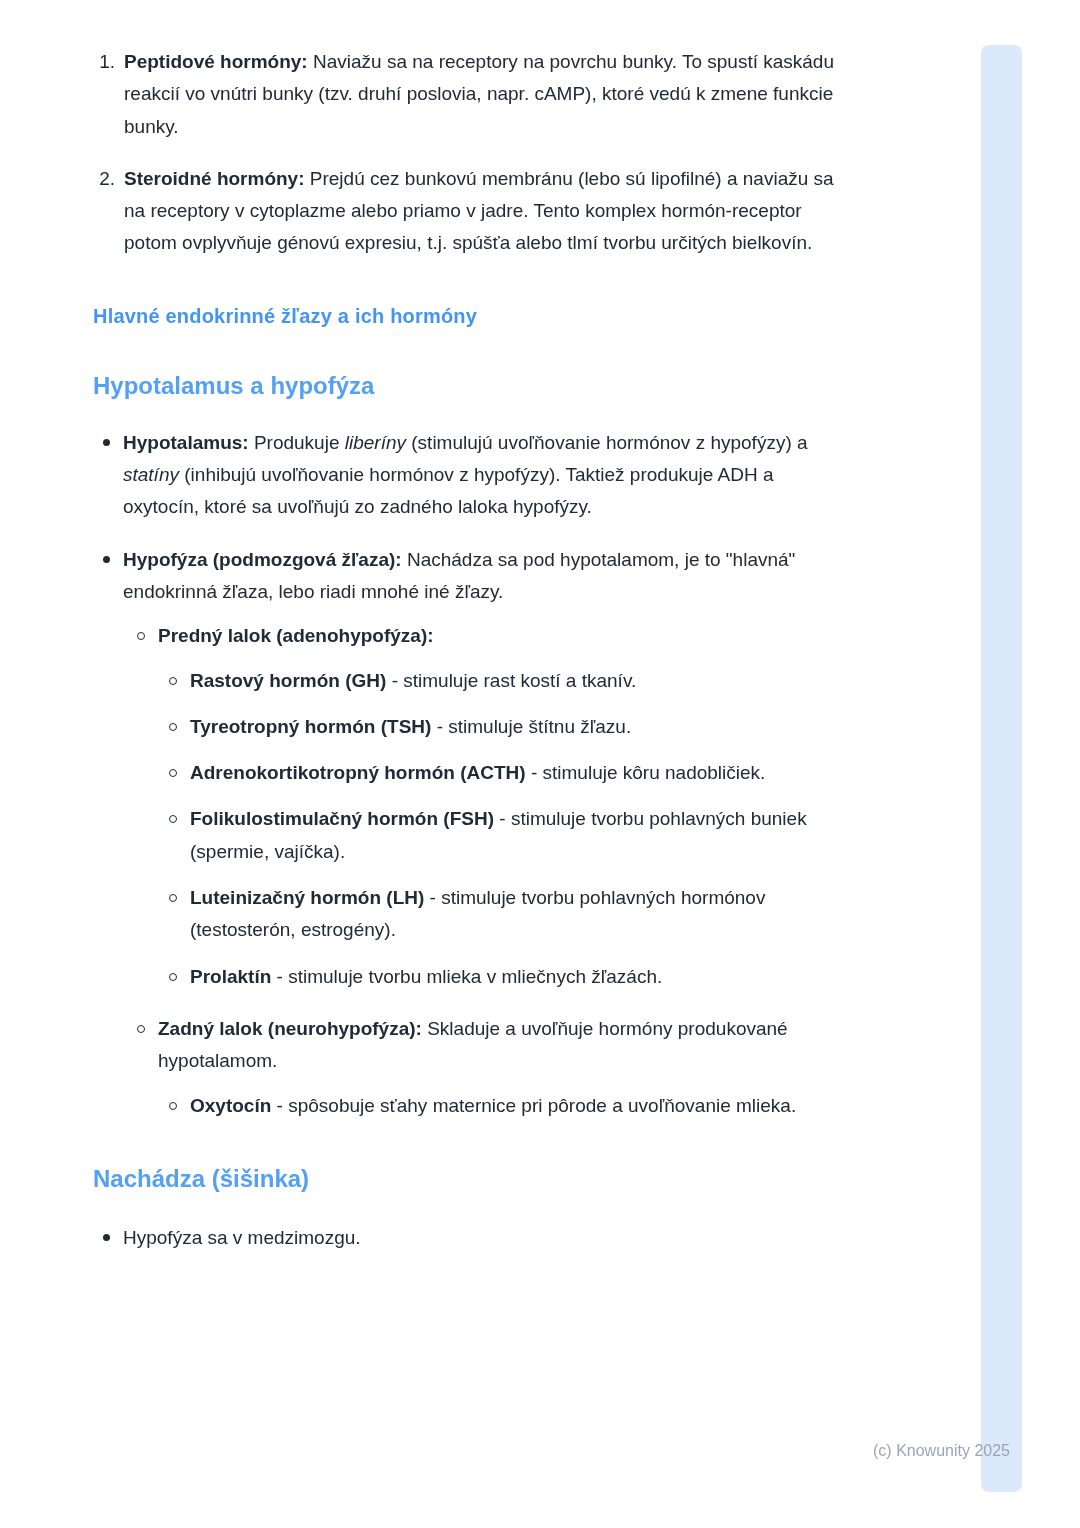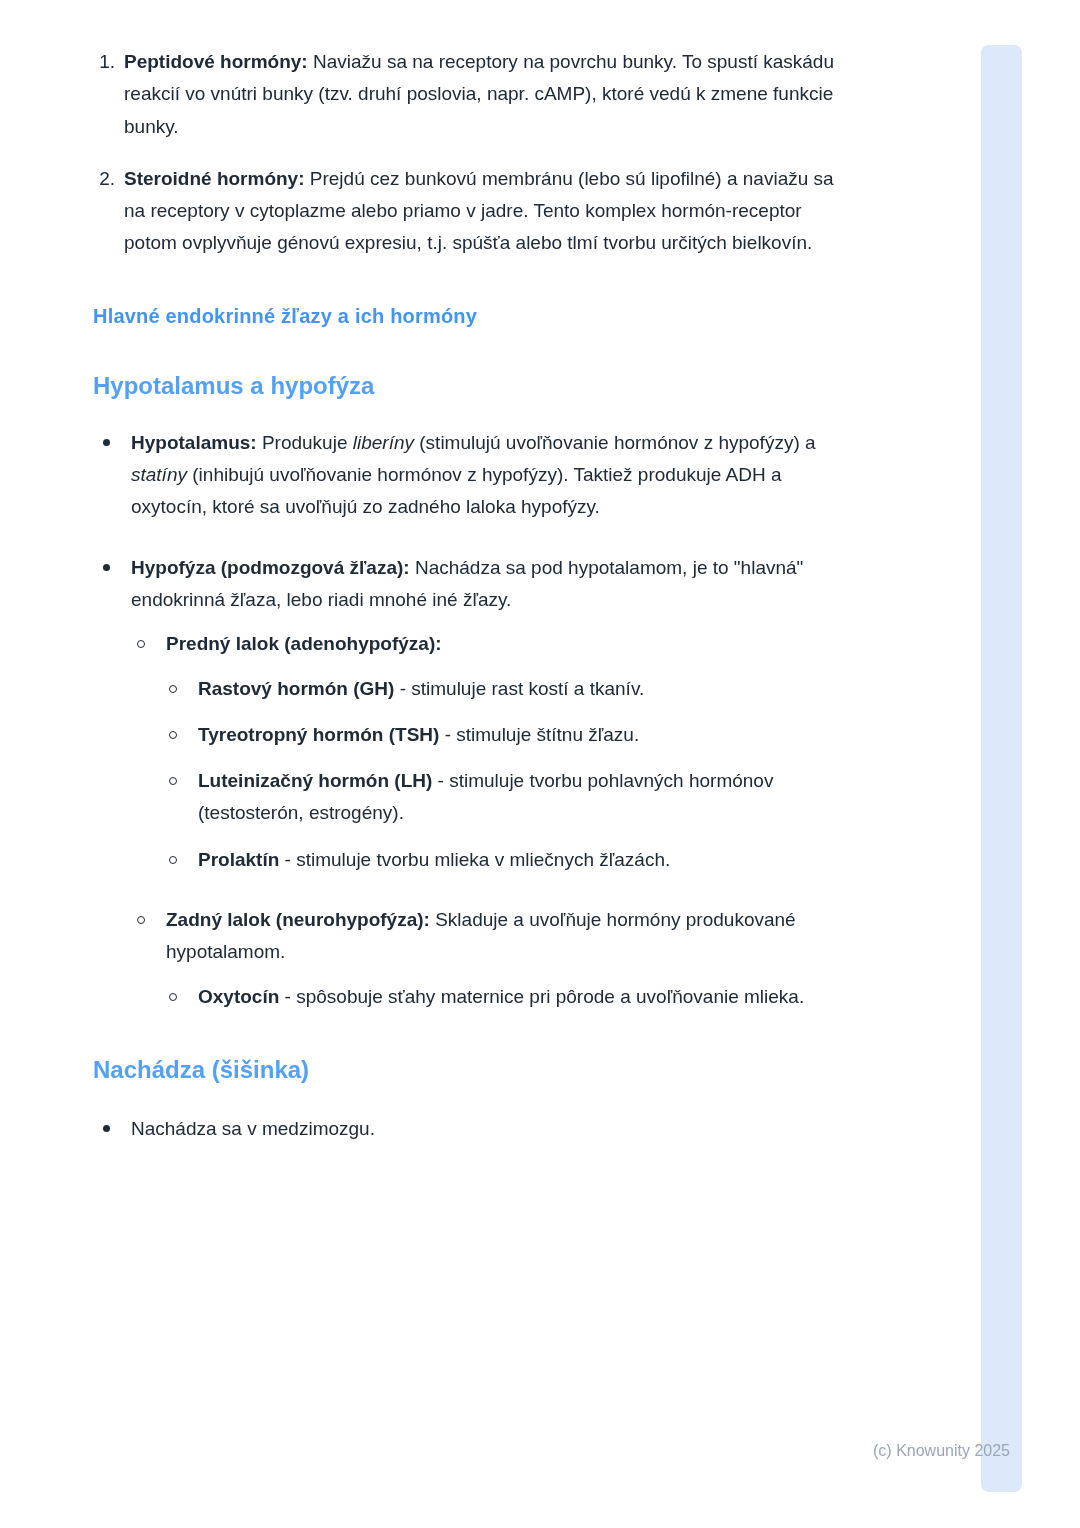--- a/index.html
+++ b/index.html
@@ -48,34 +48,34 @@
   h2.subsection {
     font-size: 24px;
     font-weight: 700;
     color: var(--heading2, #54a0f4);
     margin-top: 42px;
     line-height: 1.25;
   }
   .intro { margin-top: 28px; line-height: 2.1; }
 
   .bullets { margin-top: 26px; }
-  .bullet { display: flex; margin-bottom: 12px; gap: 8px; }
+  .bullet { display: flex; margin-bottom: 12px; }
   .marker {
     flex: 0 0 auto;
     border-radius: 50%;
     margin-right: 13px;
     margin-top: 12px;
   }
   .marker.filled { width: 7px; height: 7px; background: #202b38; }
   .marker.hollow { width: 8px; height: 8px; border: 1.5px solid #202b38; background: transparent; }
 
   .l1 { padding-left: 10px; }
   .l2 { padding-left: 44px; }
   .l3 { padding-left: 76px; margin-bottom: 14px; }
-  .gap-top { margin-top: 28px; }
+  .gap-top { margin-top: 20px; }
   .final-bullet { margin-top: 28px; }
   .btext { flex: 1 1 auto; }
 
   .footer {
     position: absolute;
     right: 70px;
     top: 1442px;
     font-size: 16px;
     color: var(--footer_text, #9aa6b5);
     z-index: 2;
@@ -125,21 +125,29 @@
       <div class="bullet l3">
         <span class="marker hollow"></span>
         <p class="btext"><strong>Rastový hormón (GH)</strong><span> - stimuluje rast kostí a tkanív.</span></p>
       </div>
 
       <div class="bullet l3">
         <span class="marker hollow"></span>
         <p class="btext"><strong>Tyreotropný hormón (TSH)</strong><span> - stimuluje štítnu žľazu.</span></p>
       </div>
 
+      <div class="bullet l3">
+        <span class="marker hollow"></span>
+        <p class="btext"><strong>Adrenokortikotropný hormón (ACTH)</strong><span> - stimuluje kôru nadobličiek.</span></p>
+      </div>
 
+      <div class="bullet l3">
+        <span class="marker hollow"></span>
+        <p class="btext"><strong>Folikulostimulačný hormón (FSH)</strong><span> - stimuluje tvorbu pohlavných buniek (spermie, vajíčka).</span></p>
+      </div>
 
       <div class="bullet l3">
         <span class="marker hollow"></span>
         <p class="btext"><strong>Luteinizačný hormón (LH)</strong><span> - stimuluje tvorbu pohlavných hormónov (testosterón, estrogény).</span></p>
       </div>
 
       <div class="bullet l3">
         <span class="marker hollow"></span>
         <p class="btext"><strong>Prolaktín</strong><span> - stimuluje tvorbu mlieka v mliečnych žľazách.</span></p>
       </div>
@@ -154,20 +162,20 @@
         <span class="marker hollow"></span>
         <p class="btext"><strong>Oxytocín</strong><span> - spôsobuje sťahy maternice pri pôrode a uvoľňovanie mlieka.</span></p>
       </div>
 
     </div>
 
     <h2 class="subsection">Nachádza (šišinka)</h2>
 
     <div class="bullet l1 final-bullet">
       <span class="marker filled"></span>
-      <p class="btext">Nachádza sa v medzimozgu.</p>
+      <p class="btext">Hypofýza sa v medzimozgu.</p>
     </div>
 
   </div>
 
   <div class="footer">(c) Knowunity 2025</div>
 
 </div>
 
 </body></html>

